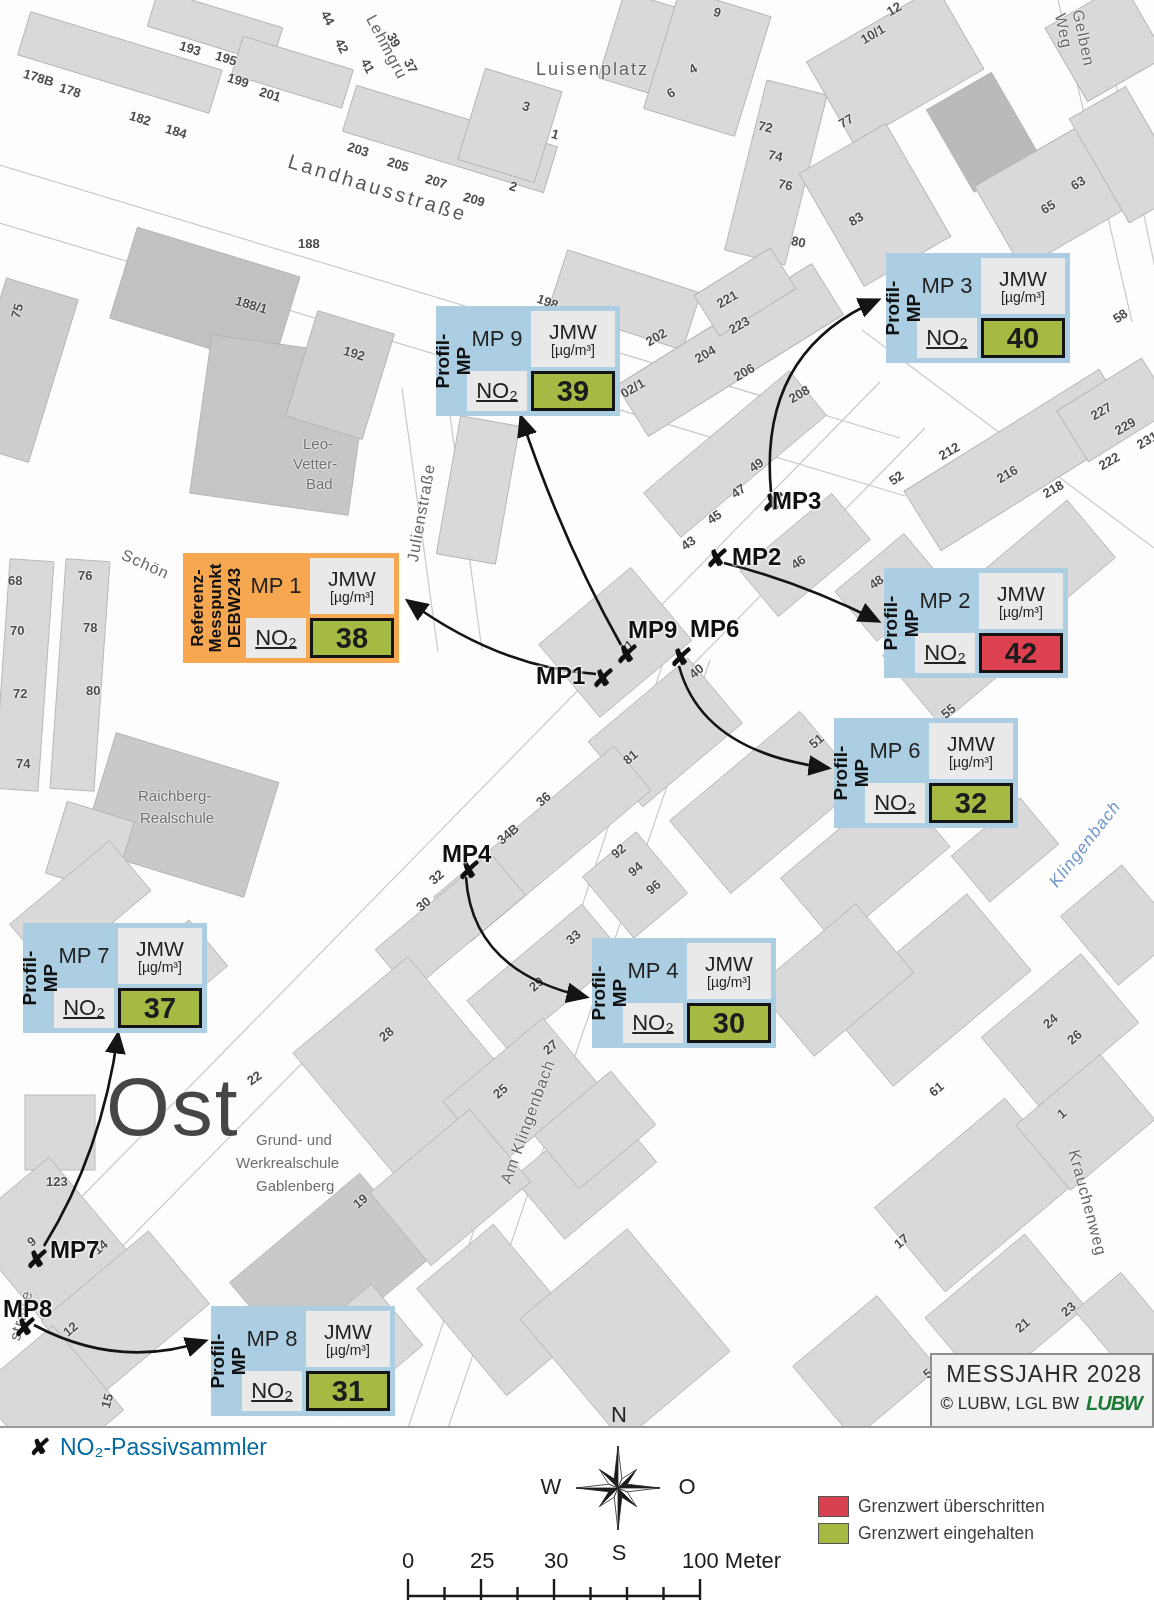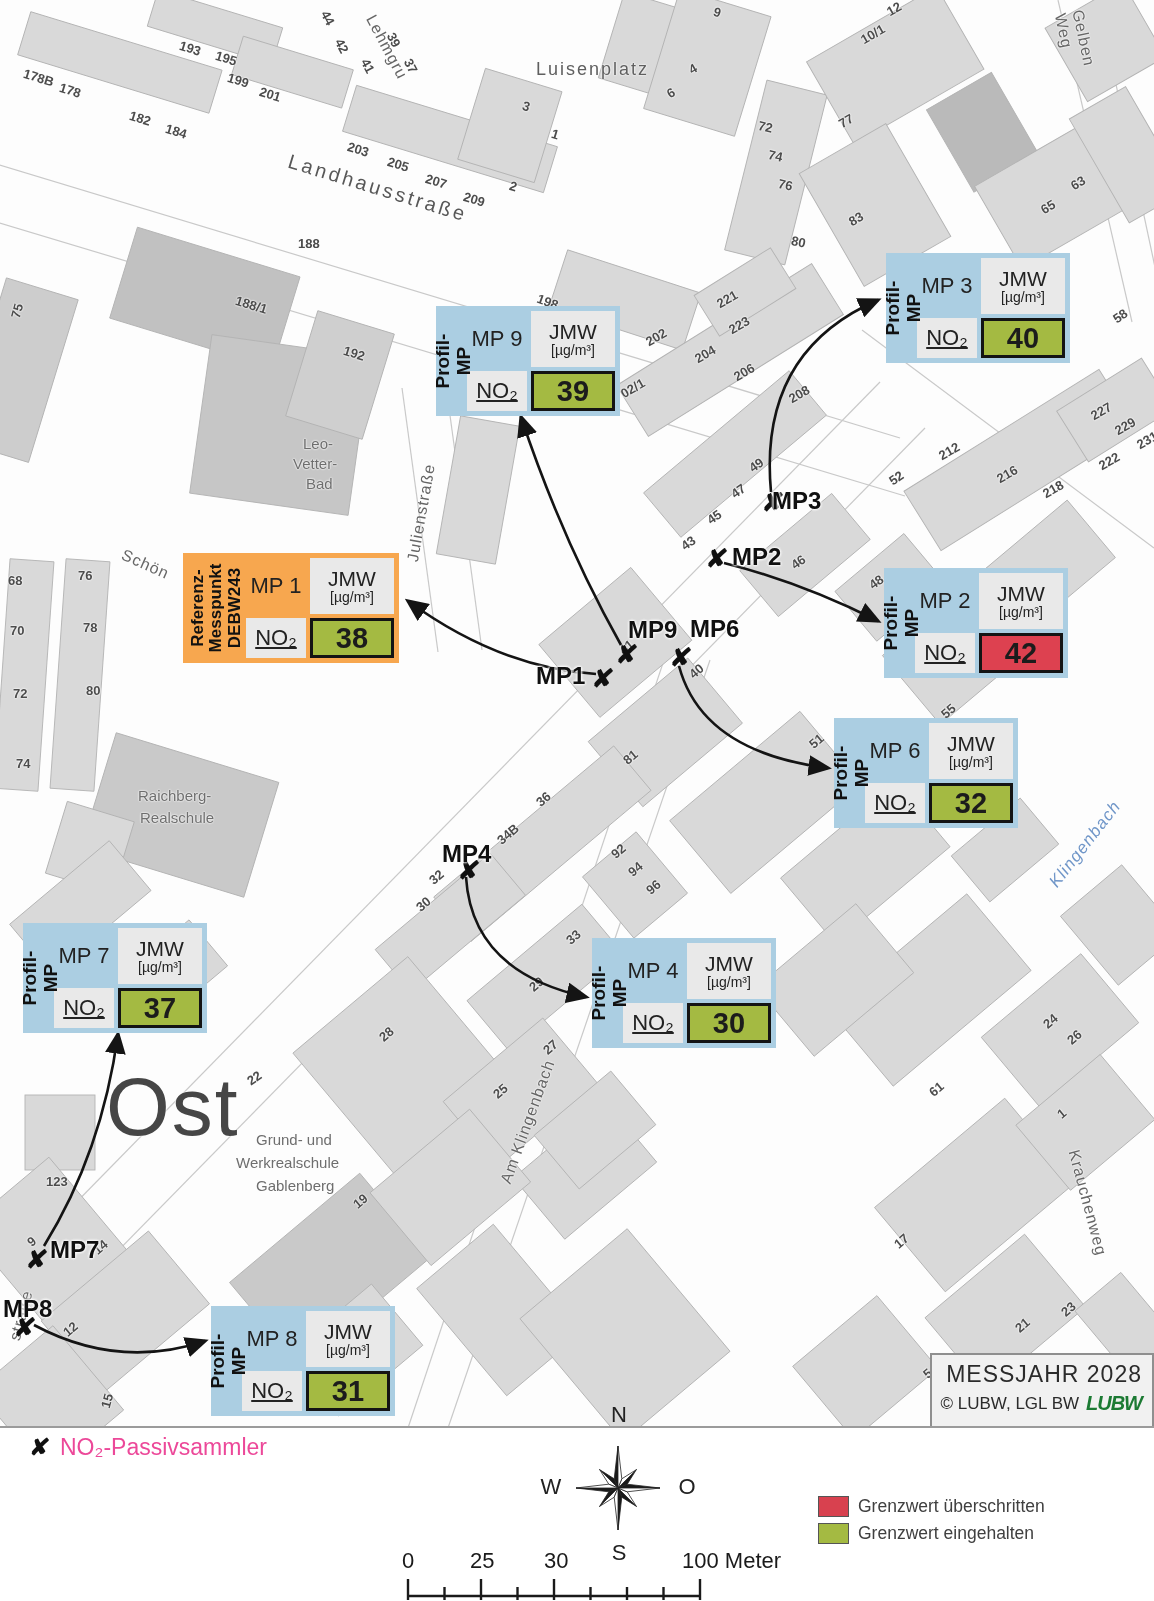--- a/index.html
+++ b/index.html
@@ -50,21 +50,21 @@
   .mb-mp8{left:211px;top:1306px;}
   .mb-mp9{left:436px;top:306px;}
   
   .infobox{position:absolute;left:930px;top:1353px;width:224px;height:75px;background:#f1f1f1;
            border:2px solid #8f8f8f;box-sizing:border-box;text-align:right;padding:6px 10px 0 0;}
   .infobox .l1{font-size:23px;color:#2b2b2b;letter-spacing:1px;}
   .infobox .l2{font-size:17px;color:#2b2b2b;margin-top:4px;display:flex;justify-content:flex-end;align-items:center;gap:7px;}
   .lubw-logo{color:#1c7a33;font-weight:900;font-style:italic;font-size:20px;letter-spacing:-1px;}
   
   .f-sampler-x{position:absolute;left:30px;top:1434px;font-weight:900;font-size:23px;transform:skewX(-8deg);color:#101010;}
-  .f-sampler-t{position:absolute;left:60px;top:1434px;font-size:23px;color:#ec4899;}
+  .f-sampler-t{position:absolute;left:60px;top:1434px;font-size:23px;color:#0369a1;}
   .compass-n{position:absolute;left:604px;top:1402px;width:30px;text-align:center;font-size:22px;color:#222;}
   .compass-w{position:absolute;left:536px;top:1474px;width:30px;text-align:center;font-size:22px;color:#222;}
   .compass-o{position:absolute;left:672px;top:1474px;width:30px;text-align:center;font-size:22px;color:#222;}
   .compass-s{position:absolute;left:604px;top:1540px;width:30px;text-align:center;font-size:22px;color:#222;}
   .rose{position:absolute;left:563px;top:1433px;}
   .sb-l{position:absolute;top:1548px;font-size:22px;color:#1a1a1a;}
   .sb-0{left:402px;} .sb-25{left:470px;} .sb-50{left:544px;} .sb-100{left:682px;}
   .scalebar{position:absolute;left:396px;top:1576px;}
   .f-title{position:absolute;right:28px;top:1450px;font-size:28px;font-weight:bold;color:#1a1a1a;letter-spacing:0.5px;}
   .lg-sw{position:absolute;left:818px;width:31px;height:21px;border:1px solid #555;box-sizing:border-box;}

